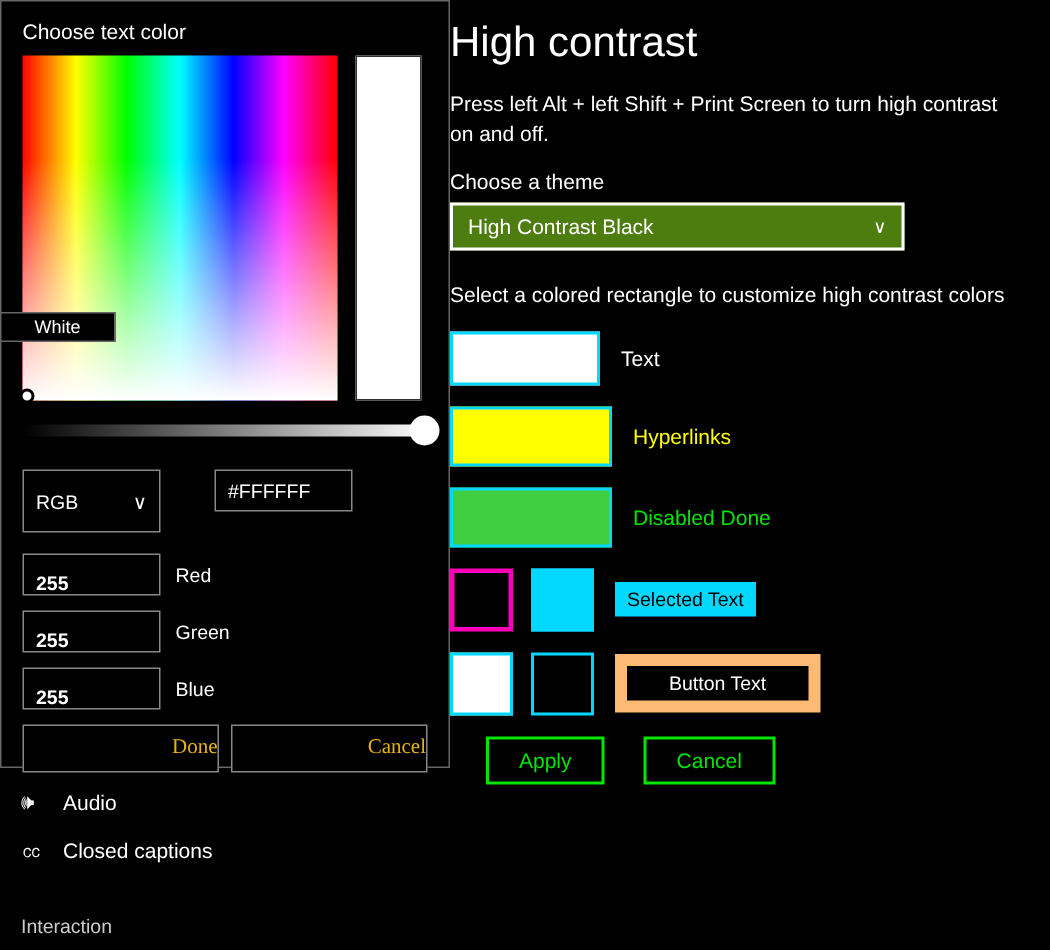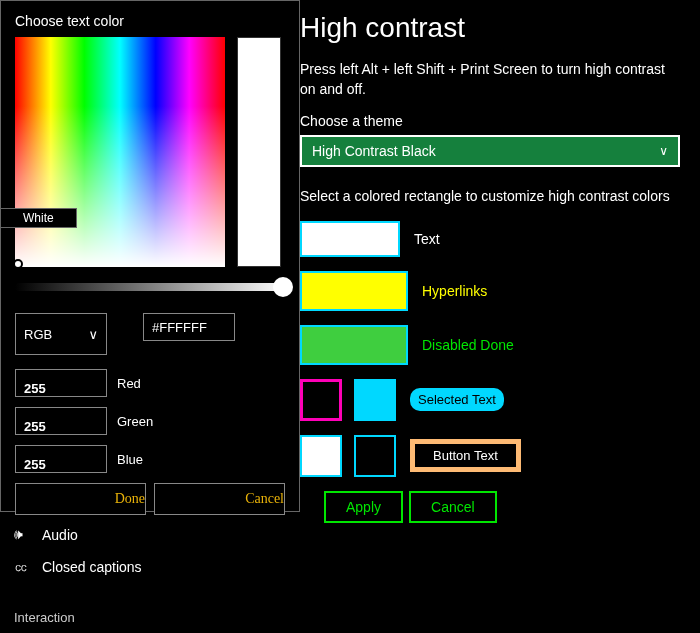--- a/index.html
+++ b/index.html
@@ -11,44 +11,44 @@
   height: 633px;
   overflow: hidden;
   position: relative;
   font-size: 14px;
 }
 .main { position: absolute; left: 300px; top: 0; right: 0; bottom: 0; padding: 0 10px 0 0; }
 .main h1 { font-weight: 300; font-size: 28px; margin: 12px 0 16px 0; color: #fff; }
 .main p { font-size: 14px; margin-bottom: 14px; max-width: 380px; line-height: 1.4; }
 .main .label { font-size: 14px; margin-bottom: 6px; }
 .select {
-  width: 380px; height: 32px; border: 2px solid #fff; background: #15803d;
+  width: 303px; height: 32px; border: 2px solid #fff; background: #4d7c0f;
   display: flex; align-items: center; justify-content: space-between;
   padding: 0 10px; cursor: pointer; margin-bottom: 20px;
 }
 .select .chev { font-size: 12px; }
 .colors { margin-top: 6px; }
 .color-row { display: flex; align-items: center; margin-bottom: 14px; }
 .swatch { width: 100px; height: 36px; border: 2px solid #00d8ff; margin-right: 14px; }
 .swatch.white { background: #fff; }
 .swatch.yellow { background: #ffff00; width: 108px; height: 40px; }
 .swatch.green { background: #3fce3f; width: 108px; height: 40px; }
 .row-label.yellow { color: #ffff00; }
 .row-label.green { color: #00e600; }
 .sel-row .sw-group { display: flex; gap: 12px; }
 .sel-row .sq { width: 42px; height: 42px; border: 2px solid #00d8ff; }
 .sel-row .sq.black { background: #000; border: 3px solid #ff00b7; }
 .sel-row .sq.cyan { background: #00d8ff; }
-.sel-label { background: #00d8ff; color: #000; padding: 4px 8px; margin-left: 14px; font-size: 13px; border-radius: 10px; }
+.sel-label { background: #00d8ff; color: #000; padding: 4px 8px; margin-left: 14px; font-size: 13px; }
 .btn-row .sw-group { display: flex; gap: 12px; }
 .btn-row .sq-white { width: 42px; height: 42px; background: #fff; border: 2px solid #00d8ff; }
 .btn-row .sq-black { width: 42px; height: 42px; background: #000; border: 2px solid #00d8ff; }
-.btn-label { border: 5px solid #fdba74; padding: 4px 18px; margin-left: 14px; font-size: 13px; }
+.btn-label { border: 8px solid #fdba74; padding: 4px 28px; margin-left: 14px; font-size: 13px; }
 .bg-row .swatch { background: #000; }
-.apply-row { display: flex; gap: 6px; margin-top: 14px; margin-left: 24px; }
+.apply-row { display: flex; gap: 26px; margin-top: 14px; margin-left: 24px; }
 .apply-row button {
   background: #000; color: #00e600; border: 2px solid #00e600;
   padding: 6px 20px; font-size: 14px; font-family: inherit; cursor: pointer;
 }
 
 
 .sidebar {
   position: absolute; left: 0; top: 0; width: 300px; bottom: 0;
   background: #000; font-size: 14px;
 }

